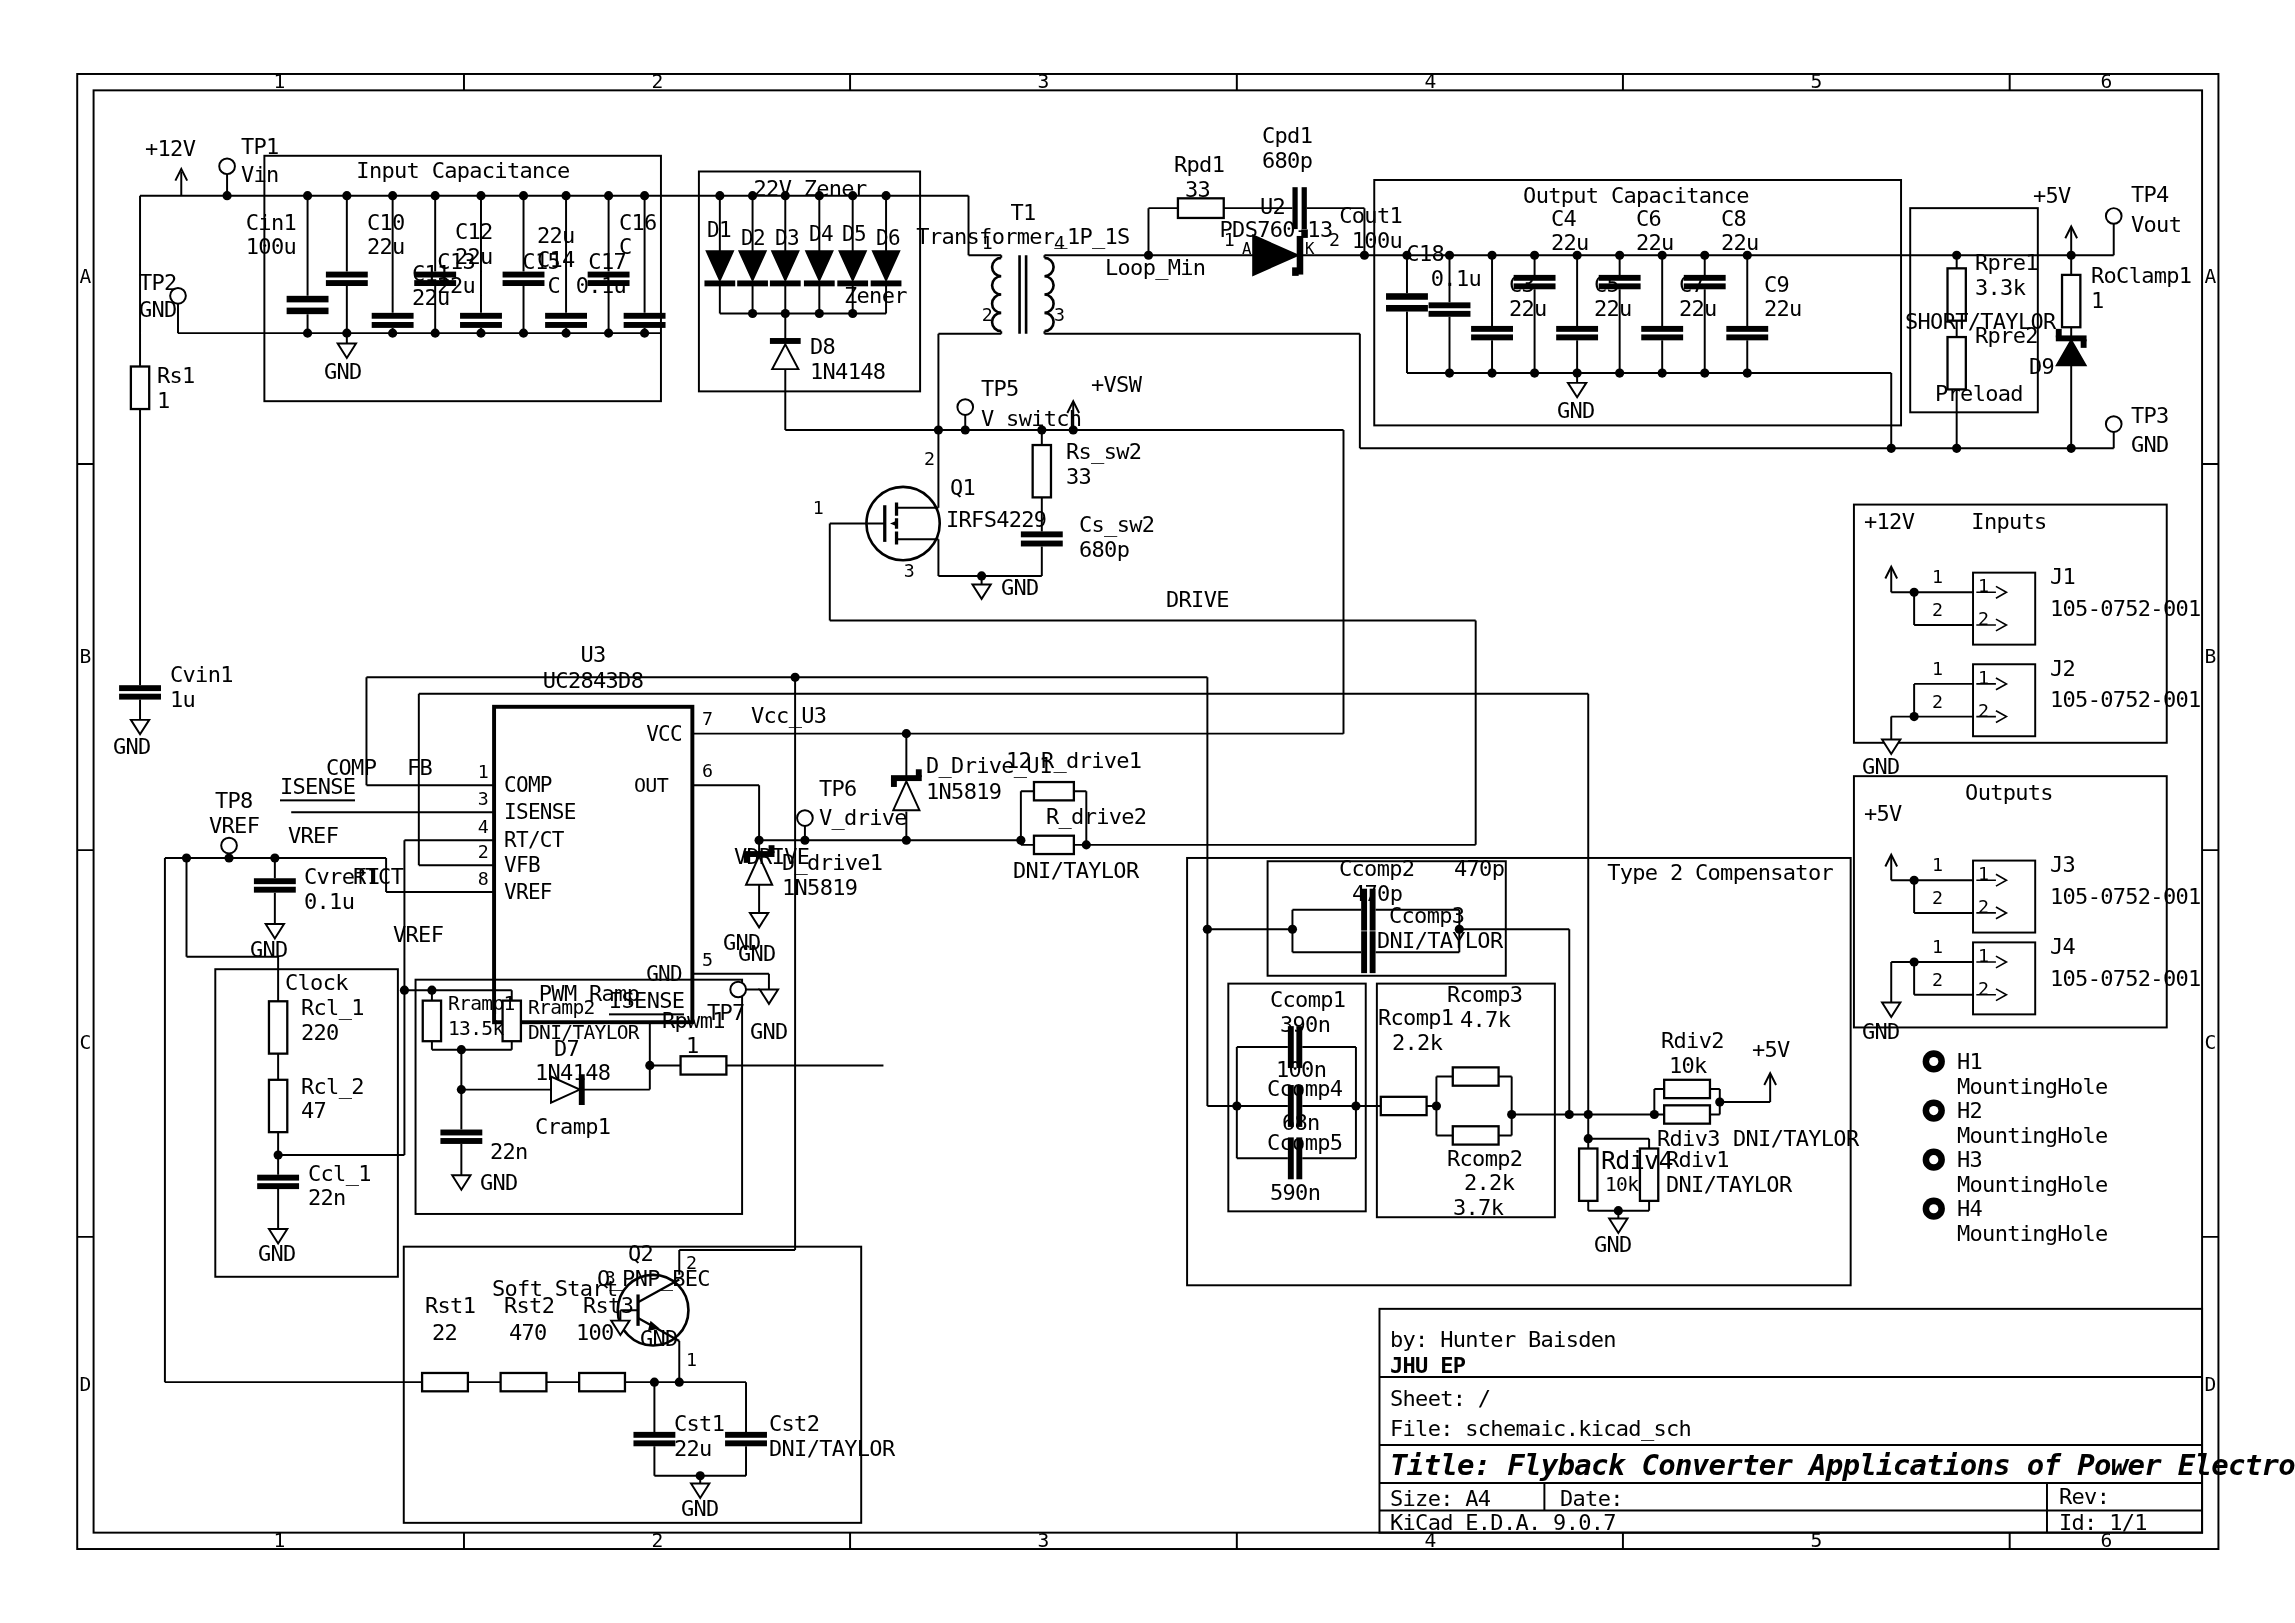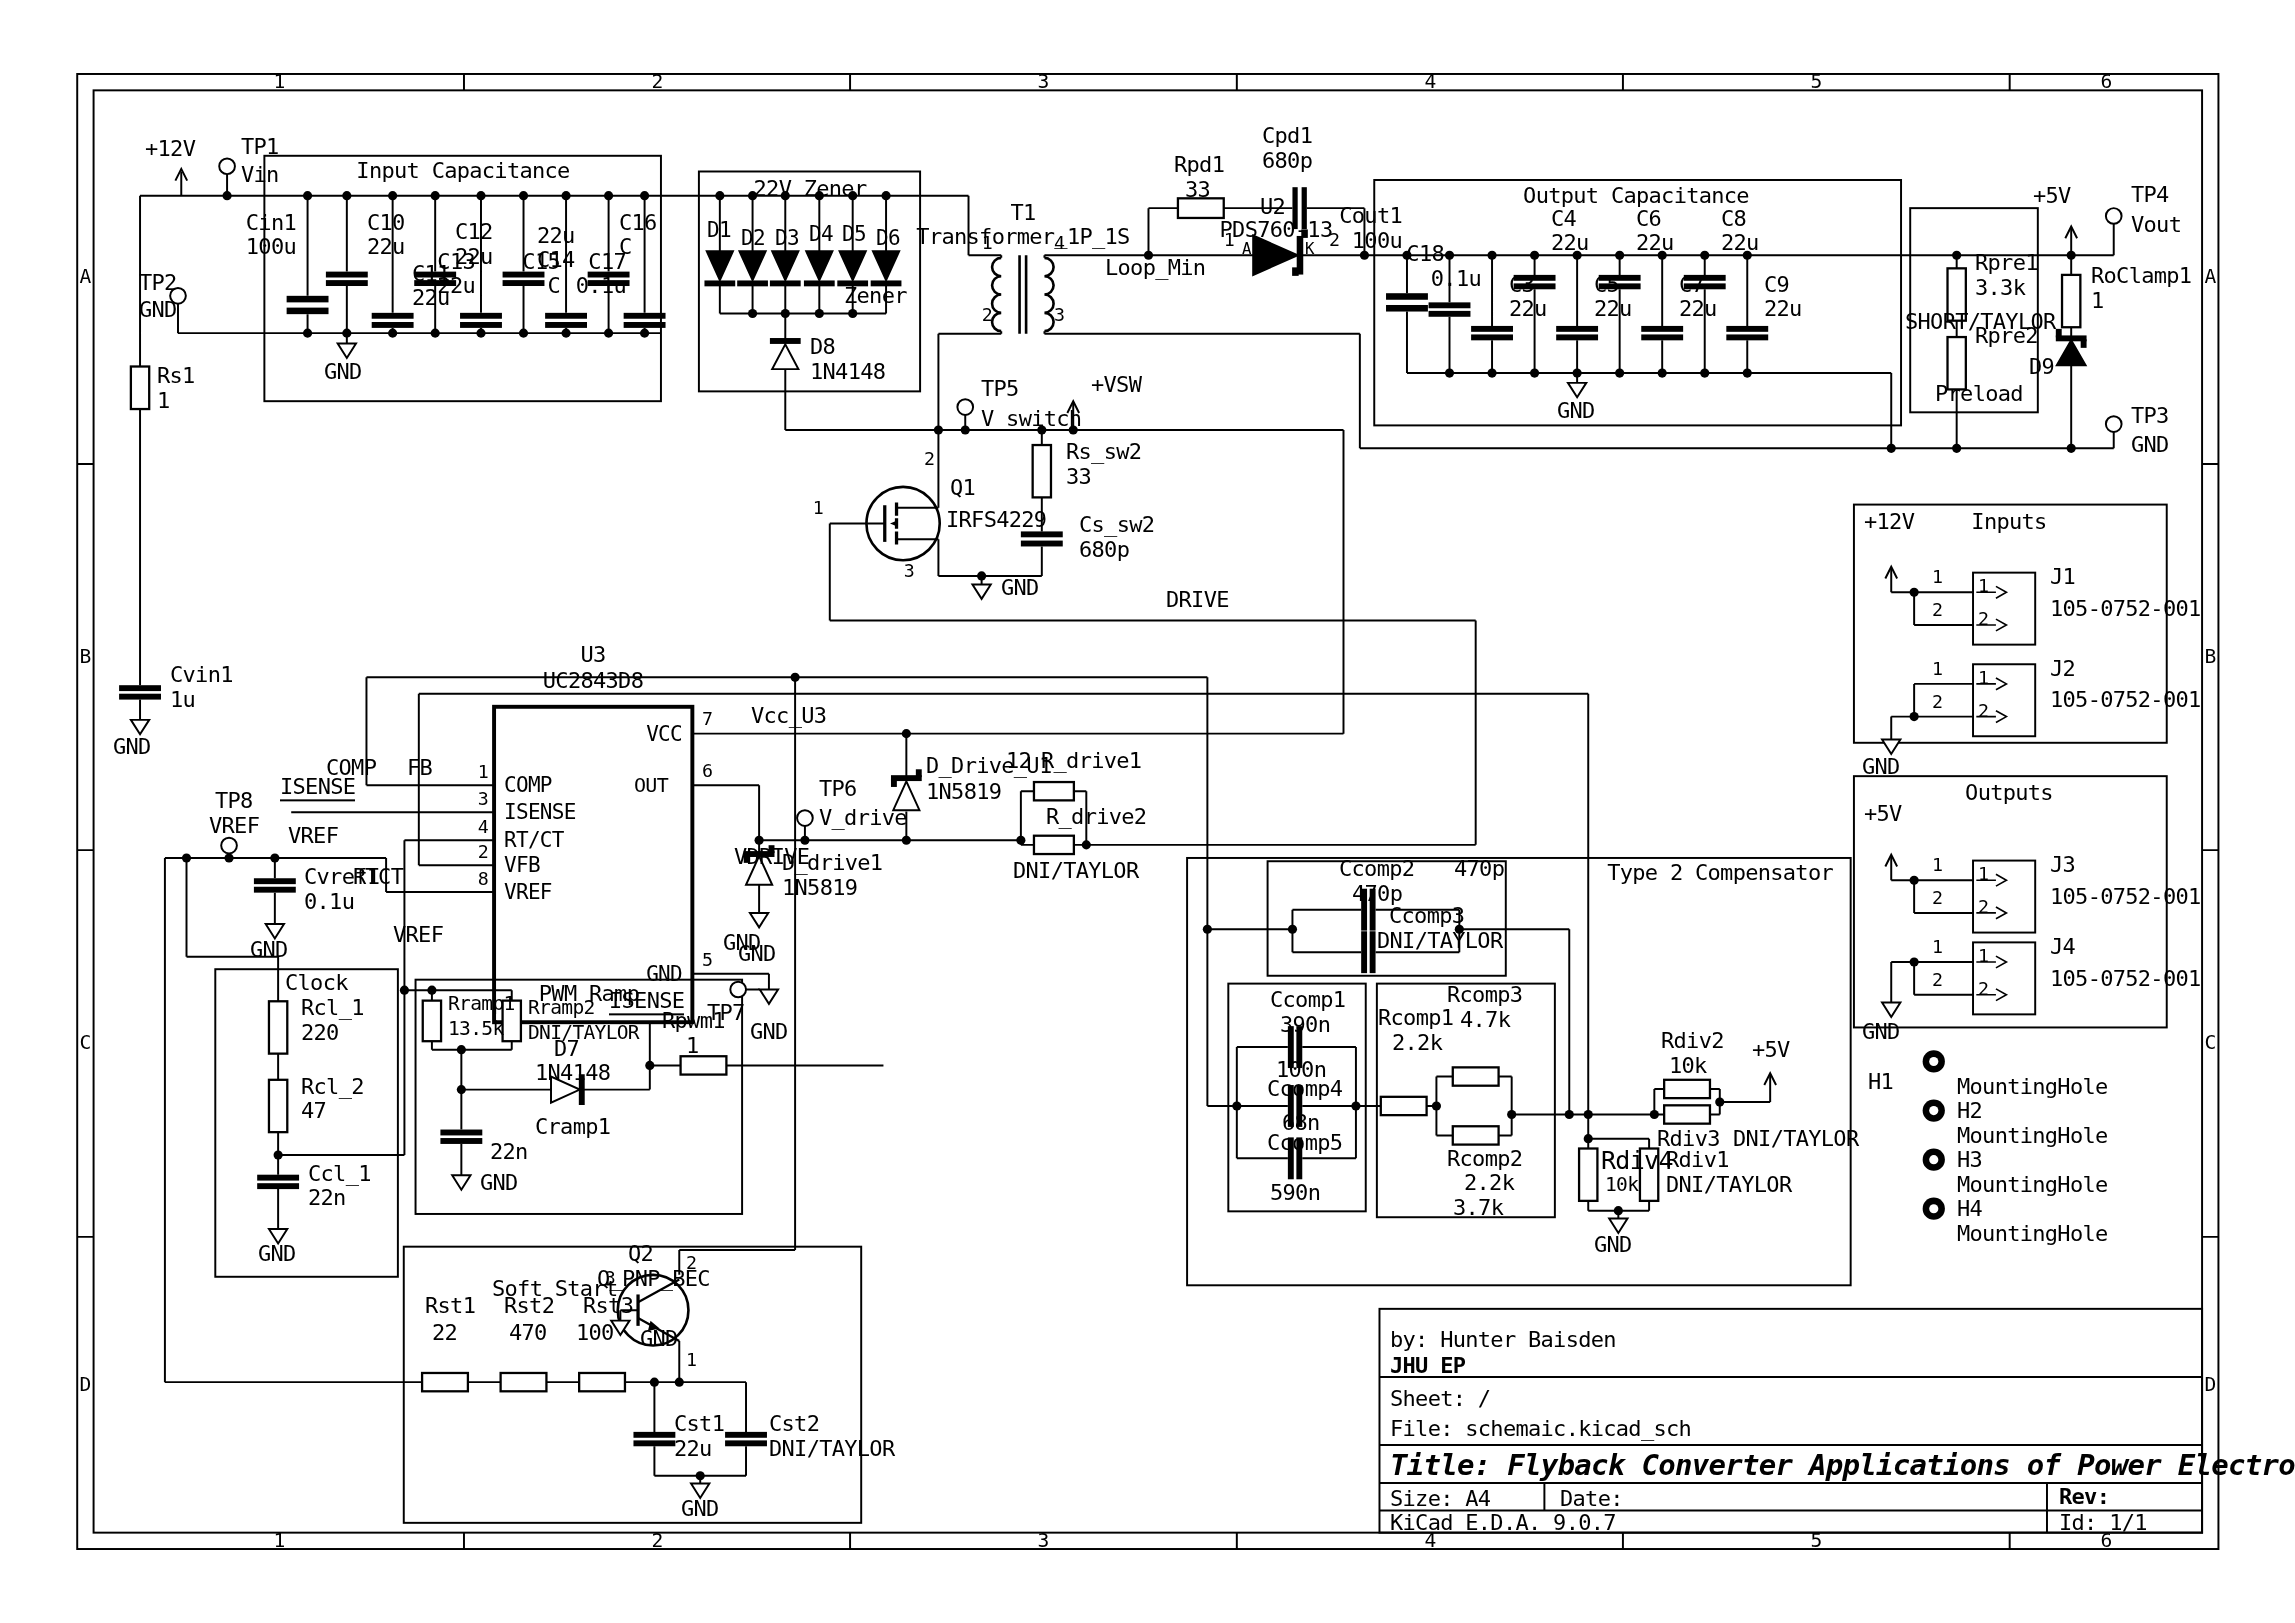--- a/index.html
+++ b/index.html
@@ -686,37 +686,37 @@
       <span class="lbl" style="left: 1978px; top: 907px; font-size: 18.3px;">2</span>
       <span class="lbl" style="left: 2050px; top: 865px;">J3</span>
       <span class="lbl" style="left: 2050px; top: 897px;">105-0752-001</span>
       <span class="lbl" style="left: 1932px; top: 947px; font-size: 18.3px;">1</span>
       <span class="lbl" style="left: 1932px; top: 980px; font-size: 18.3px;">2</span>
       <span class="lbl" style="left: 1978px; top: 956px; font-size: 18.3px;">1</span>
       <span class="lbl" style="left: 1978px; top: 989px; font-size: 18.3px;">2</span>
       <span class="lbl" style="left: 2050px; top: 947px;">J4</span>
       <span class="lbl" style="left: 2050px; top: 979px;">105-0752-001</span>
       <span class="lbl" style="left: 1862px; top: 1032px;">GND</span>
-      <span class="lbl" style="left: 1868px; top: 1062px; margin-top: 20px;">H1</span>
+      <span class="lbl" style="left: 1957px; top: 1062px;">H1</span>
       <span class="lbl" style="left: 1957px; top: 1087px;">MountingHole</span>
       <span class="lbl" style="left: 1957px; top: 1111px;">H2</span>
       <span class="lbl" style="left: 1957px; top: 1136px;">MountingHole</span>
       <span class="lbl" style="left: 1957px; top: 1160px;">H3</span>
       <span class="lbl" style="left: 1957px; top: 1185px;">MountingHole</span>
       <span class="lbl" style="left: 1957px; top: 1209px;">H4</span>
       <span class="lbl" style="left: 1957px; top: 1234px;">MountingHole</span>
     </div>
 
 <div>
   <div class="tb" style="left:1390px;top:1339px">by: Hunter Baisden</div>
   <div class="tb" style="left:1390px;top:1365px;font-weight:bold">JHU EP</div>
   <div class="tb" style="left:1390px;top:1398px">Sheet: /</div>
   <div class="tb" style="left:1390px;top:1428px">File: schemaic.kicad_sch</div>
   <div class="tb" style="left:1390px;top:1465px;font-size:29px;font-weight:bold;font-style:italic">Title: Flyback Converter Applications of Power Electronics</div>
   <div class="tb" style="left:1390px;top:1498px">Size: A4</div>
   <div class="tb" style="left:1560px;top:1498px">Date:</div>
-  <div class="tb" style="left:2059px;top:1496px;font-weight:bold">Rev:</div>
+  <div class="tb" style="left:2059px;top:1496px;font-weight:normal">Rev:</div>
   <div class="tb" style="left:1390px;top:1522px">KiCad E.D.A. 9.0.7</div>
   <div class="tb" style="left:2059px;top:1522px">Id: 1/1</div>
 </div>
 
 </div>
 
 
 </body></html>

